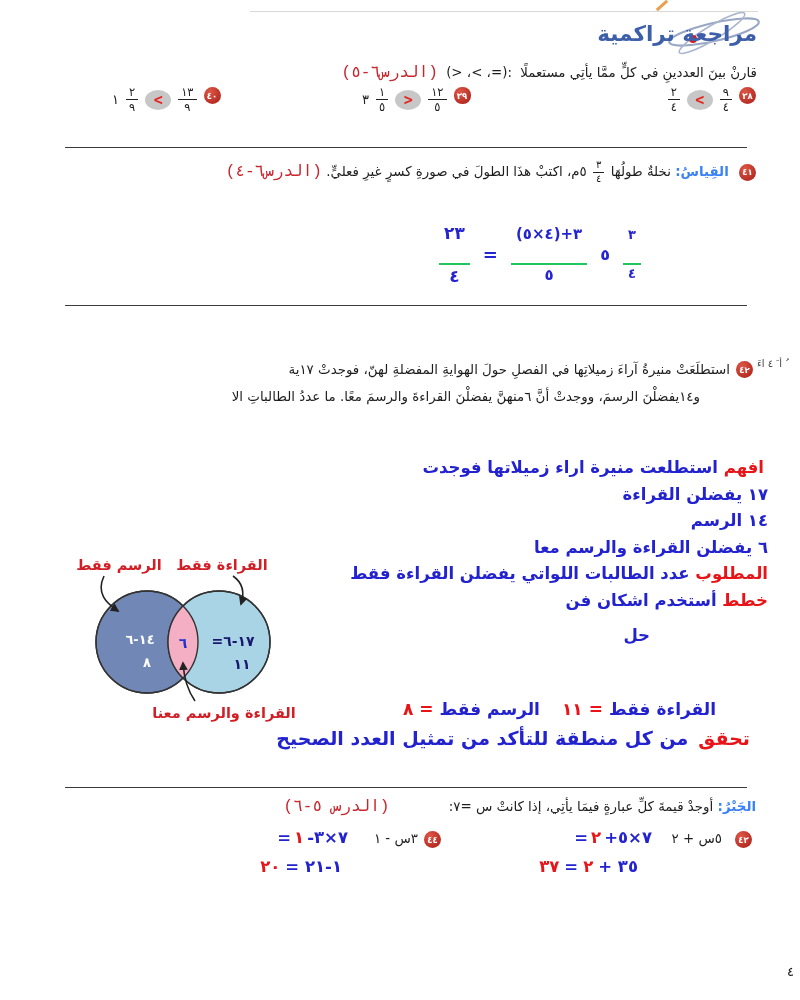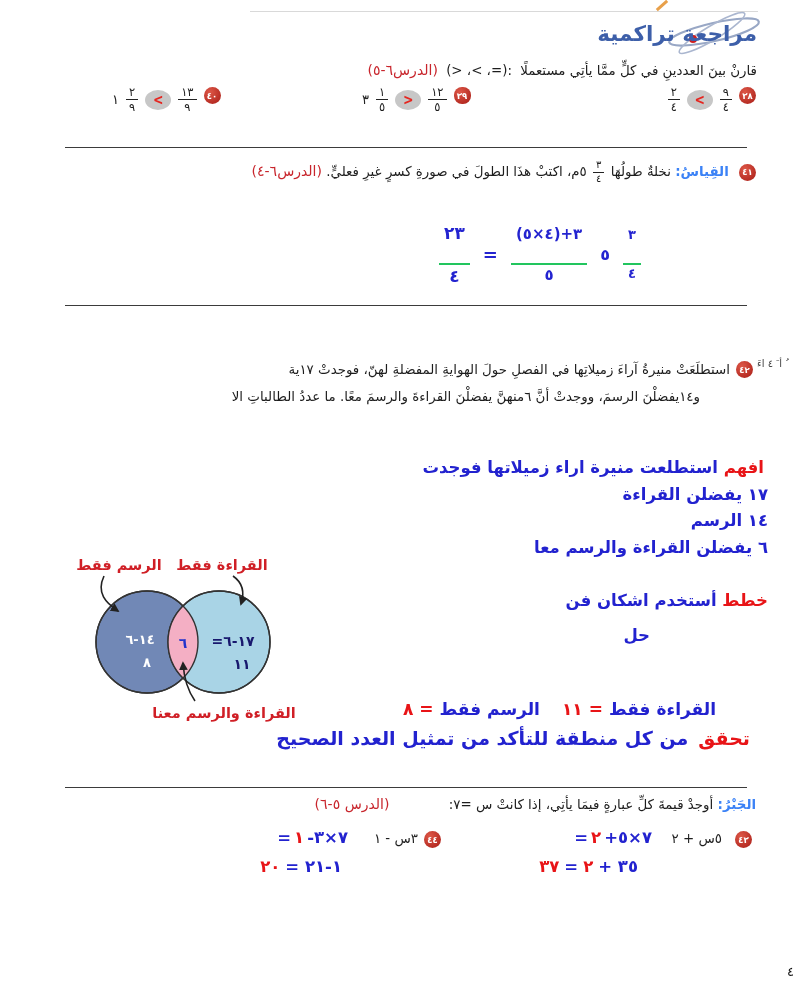--- a/index.html
+++ b/index.html
@@ -5,21 +5,21 @@
   html,body{margin:0;padding:0;background:#fff;}
   .page{position:relative;width:800px;height:1000px;background:#ffffff;overflow:hidden;
         font-family:"DejaVu Sans",sans-serif;direction:rtl;color:#222;}
   .abs{position:absolute;}
   .ltr{direction:ltr;}
   .hr{position:absolute;height:1px;background:#3b3b3b;}
   .topline{position:absolute;height:1px;background:#d9d9d9;}
   .orange-tick{position:absolute;width:14px;height:3px;background:#e8a04a;transform:rotate(-42deg);}
   .title{font-size:21.5px;font-weight:bold;color:#3d5fa9;}
   .body-text{font-size:13.4px;color:#1d1d1d;}
-  .lesson{color:#c8252c;font-size:14px;}
+  .lesson{color:#c8252c;font-size:16px;font-family:Liberation Mono, monospace;}
   .red-label{color:#3b82f6;font-weight:bold;}
   .numcircle{width:17px;height:17px;border-radius:50%;
      background:radial-gradient(circle at 35% 30%, #dd5747, #a81c16);
      color:#fff;font-size:8.5px;font-weight:bold;display:inline-flex;
      align-items:center;justify-content:center;flex:0 0 auto;}
   .frac{display:inline-flex;flex-direction:column;align-items:center;line-height:1.05;
      font-size:11.5px;vertical-align:middle;color:#1d1d1d;}
   .frac .n{padding:0 3px 1px;border-bottom:1px solid #222;}
   .frac .d{padding-top:1px;}
   .frac-mini{font-size:10px;margin:0 2px;}
@@ -149,20 +149,24 @@
   <div class="abs" style="left:757px;top:358px;font-size:10px;color:#444;">ُ أ َ ٤ اءَ</div>
   <div class="abs body-text" style="right:100px;top:389px;white-space:nowrap;">و١٤يفضلْنَ الرسمَ، ووجدتْ أنَّ ٦منهنَّ يفضلْنَ القراءةَ والرسمَ معًا. ما عددُ الطالباتِ الا</div>
 
   <div class="abs note-line" style="right:36px;top:458px;">
     <span class="hand-red">افهم</span>
     <span class="hand-blue">استطلعت منيرة اراء زميلاتها  فوجدت</span>
   </div>
   <div class="abs note-line hand-blue" style="right:32px;top:485px;">١٧ يفضلن القراءة</div>
   <div class="abs note-line hand-blue" style="right:32px;top:511px;">١٤ الرسم</div>
   <div class="abs note-line hand-blue" style="right:32px;top:538px;">٦ يفضلن القراءة والرسم معا</div>
+  <div class="abs note-line" style="right:32px;top:564px;">
+    <span class="hand-red">المطلوب</span>
+    <span class="hand-blue">عدد الطالبات اللواتي يفضلن القراءة فقط</span>
+  </div>
   <div class="abs note-line" style="right:32px;top:591px;">
     <span class="hand-red">خطط</span>
     <span class="hand-blue">أستخدم اشكان فن</span>
   </div>
   <div class="abs note-line hand-blue" style="right:150px;top:626px;">حل</div>
 
   <svg class="abs" style="left:52px;top:549px;" width="305" height="178" viewBox="0 0 305 178">
     <defs>
       <clipPath id="clipLeft">
           <circle cx="95" cy="93" r="51"></circle>

